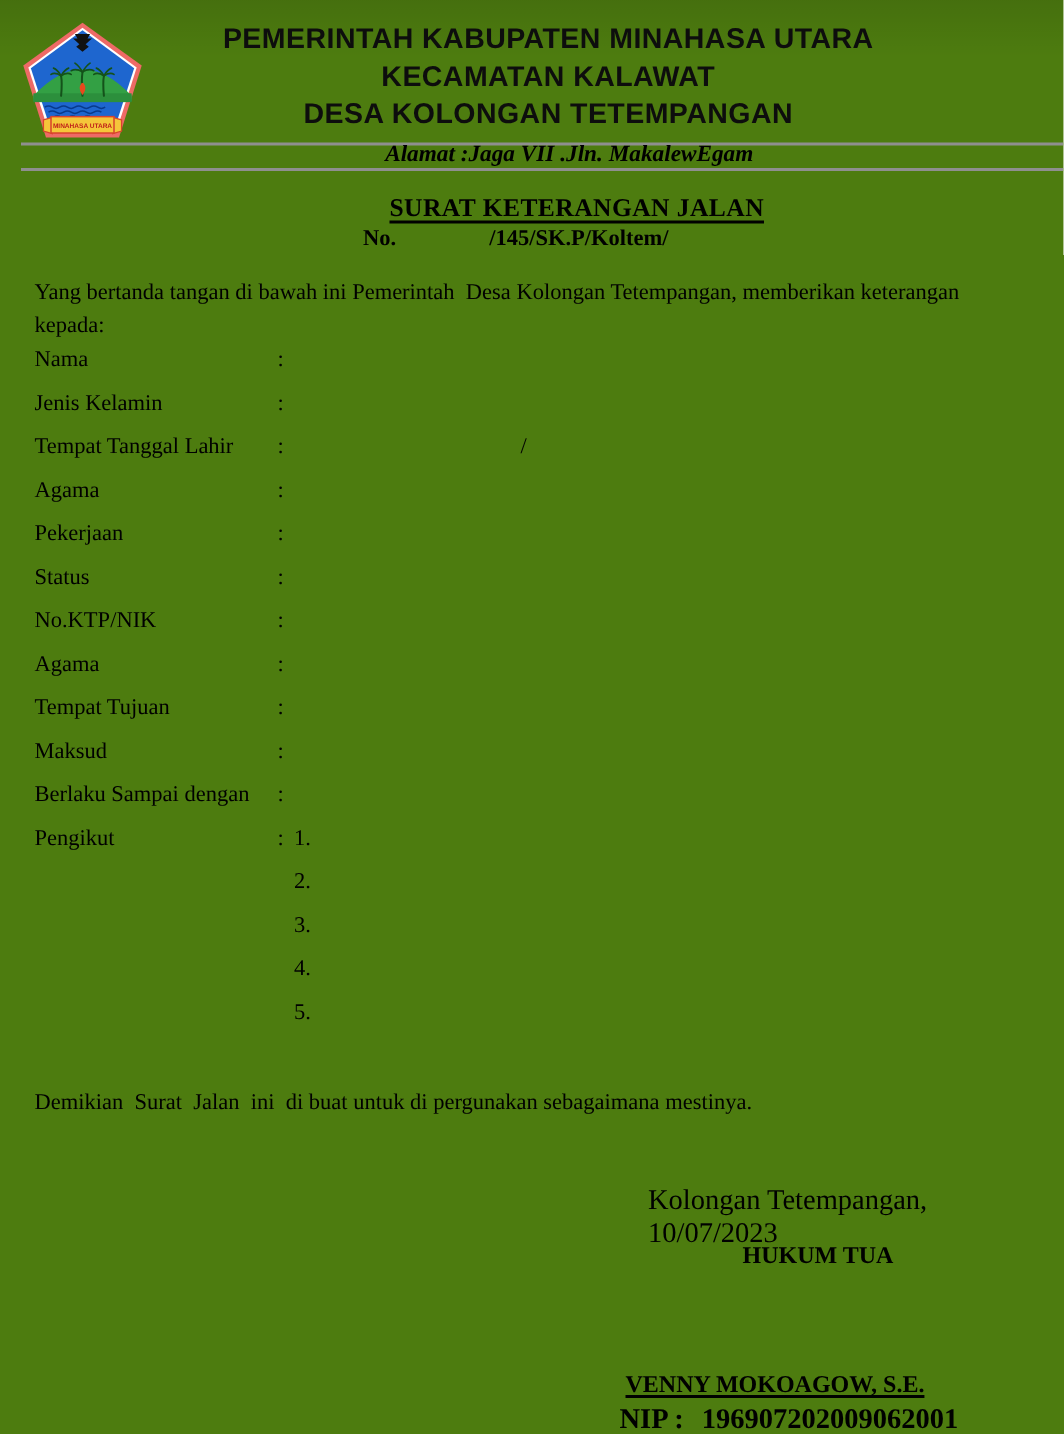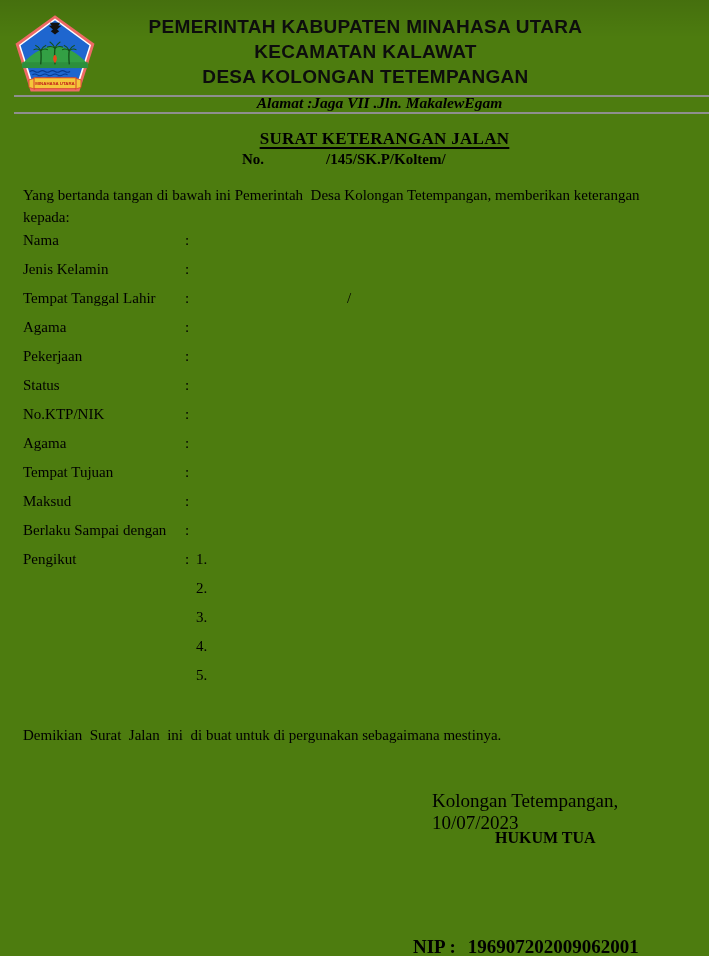--- a/index.html
+++ b/index.html
@@ -217,17 +217,18 @@
     <div class="fitem">2.</div>
     <div class="fitem">3.</div>
     <div class="fitem">4.</div>
     <div class="fitem">5.</div>
   </div>
 
   <div class="closing">Demikian  Surat  Jalan  ini  di buat untuk di pergunakan sebagaimana mestinya.</div>
 
   <div class="date-line">Kolongan Tetempangan, 10/07/2023</div>
   <div class="sig-title">HUKUM TUA</div>
+  <div class="sig-name">VENNY MOKOAGOW, S.E.</div>
   <div class="sig-nip">
     <span>NIP :</span>
     <span>196907202009062001</span>
   </div>
 </div>
 
 </body></html>

